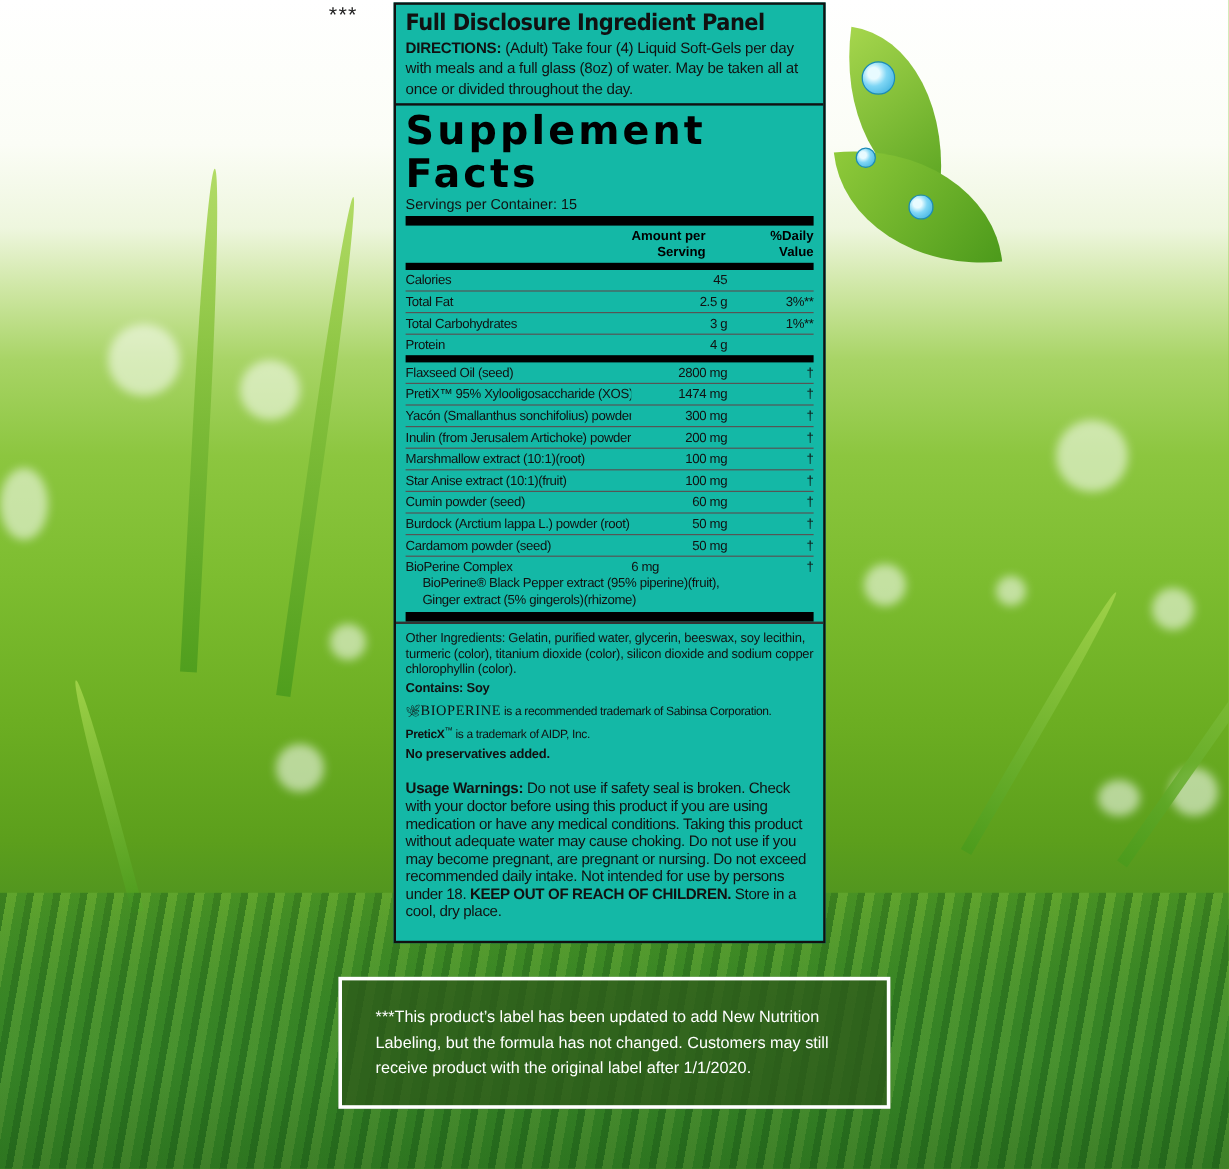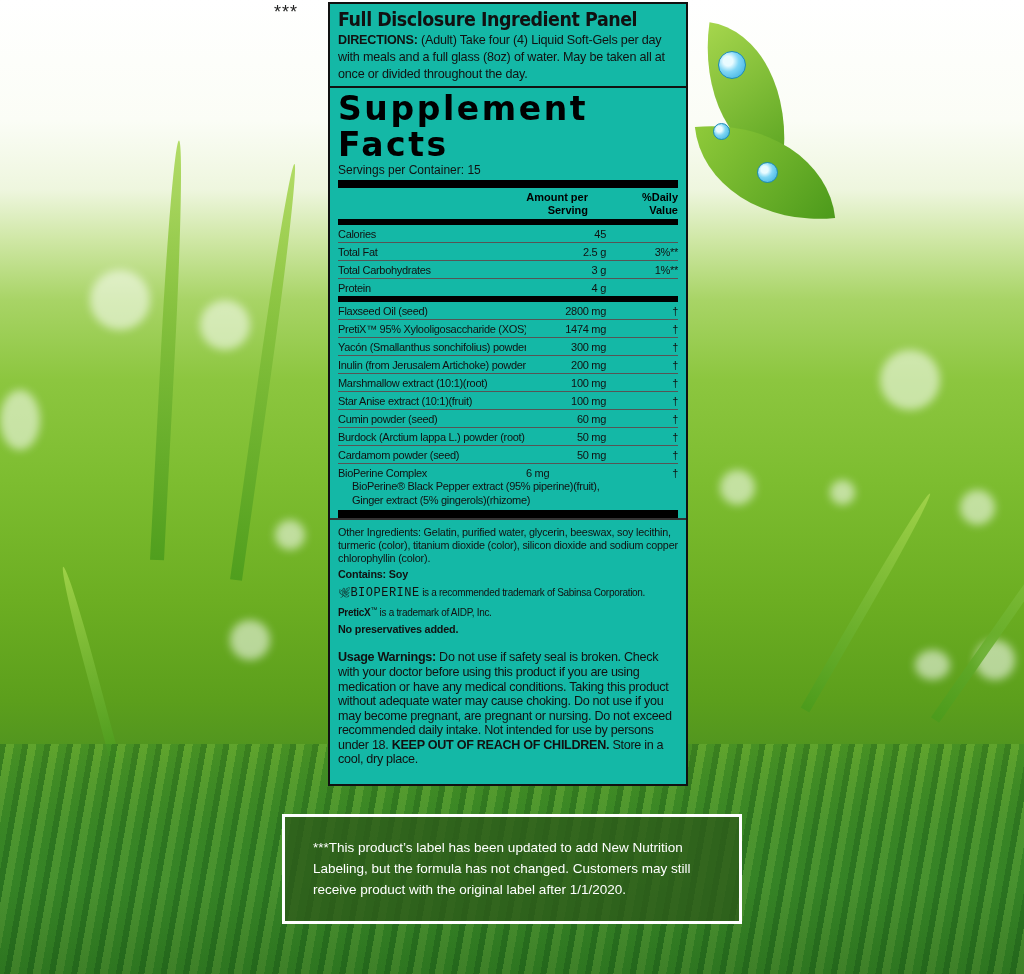--- a/index.html
+++ b/index.html
@@ -57,21 +57,21 @@
   .complex { font-size:11px; color:#111; letter-spacing:-0.3px; padding:3px 0 3px; }
   .complex .top { display:flex; }
   .complex .top .n { flex:1; font-weight:normal; }
   .complex .sub { padding-left:14px; line-height:14px; }
   .foot { font-size:10.5px; line-height:13px; padding:2px 0 4px; color:#111; }
   .divider { border-top:2px solid #333; margin:0 -8px; }
 
   .other { padding:6px 8px 0; font-size:10.8px; line-height:13px; color:#111; letter-spacing:-0.2px; }
   .contains { font-weight:bold; margin-top:3px; }
   .tm { font-size:10px; margin-top:5px; letter-spacing:-0.3px; }
-  .bp-logo { font-family:Liberation Mono, monospace; font-size:12px; letter-spacing:0.5px; }
+  .bp-logo { font-family:Liberation Serif, serif; font-size:12px; letter-spacing:0.5px; }
   .nopres { font-weight:bold; margin-top:4px; font-size:10.8px; }
   .warn { padding:14px 8px 0; font-size:12.6px; line-height:14.6px; color:#111; letter-spacing:-0.3px; }
   .warn b { font-weight:bold; }
 
   
   .notice {
     position:absolute; left:282px; top:814px; width:460px; height:110px; box-sizing:border-box;
     border:3px solid #fff; background:rgba(45,90,25,.78);
     color:#fff; font-size:13.5px; line-height:21px; padding:20px 20px 0 28px;
   }

